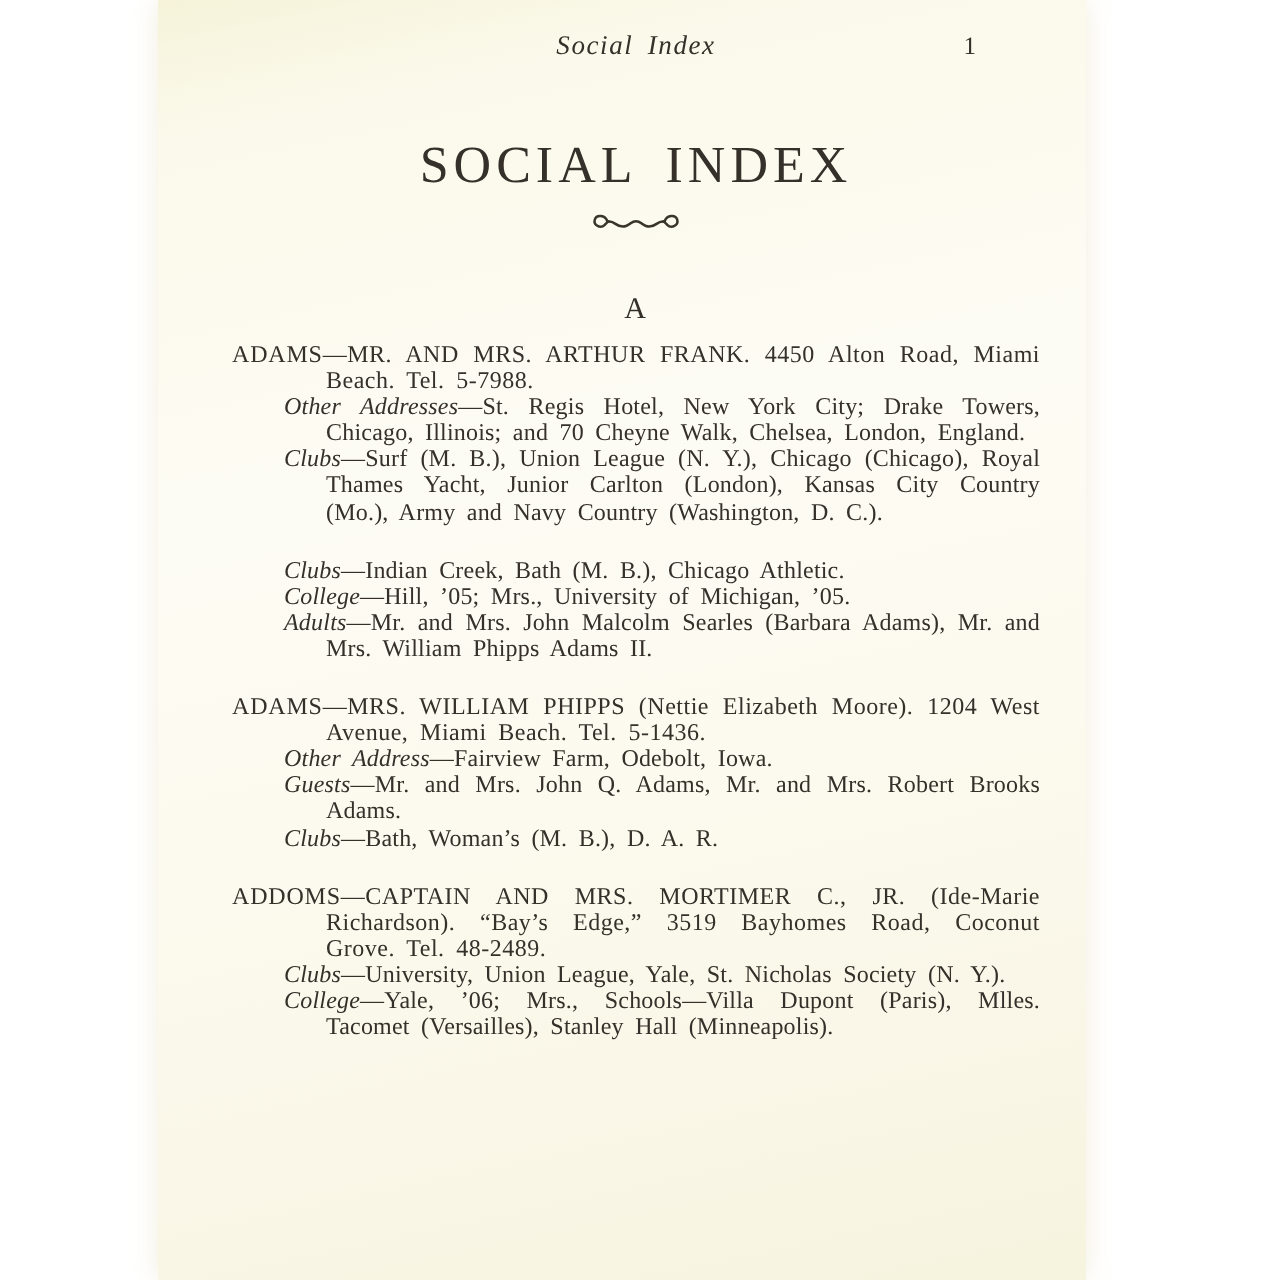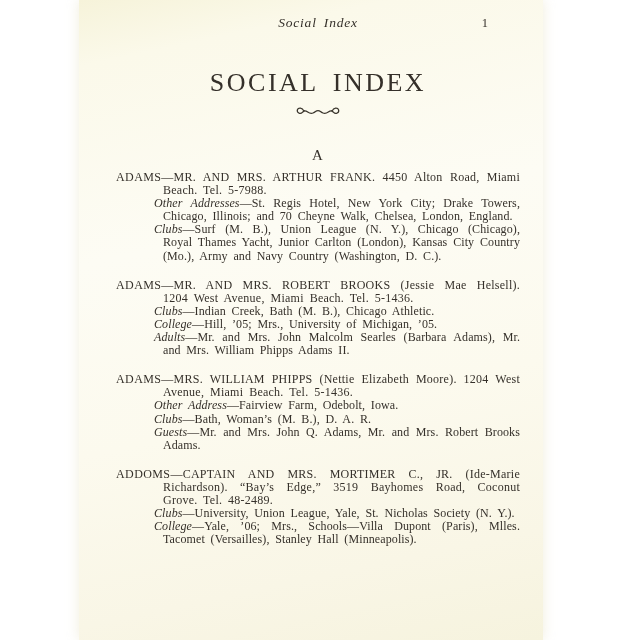--- a/index.html
+++ b/index.html
@@ -92,21 +92,21 @@
   }
   .entry p.head {
     padding-left: 47px;
     text-indent: -47px;
     letter-spacing: 0.25px;
   }
   .entry p.sub {
     padding-left: 47px;
     text-indent: -21px;
   }
-  .entry p.sub i { font-style: italic; margin-left: 12px; }
+  .entry p.sub i { font-style: italic; }
   .entry .surname { letter-spacing: 0.4px; }
 </style>
 </head>
 <body>
 
 <div class="canvas">
   <div class="page">
     <div class="col">
 
       <div class="running-head">
@@ -127,30 +127,29 @@
 
       <div class="letter">A</div>
 
       <div class="entries">
           <div class="entry">
             <p class="head"><span class="surname">ADAMS</span>—MR. AND MRS. ARTHUR FRANK.  4450 Alton Road, Miami Beach.  Tel. 5-7988.</p>
             <p class="sub"><i>Other Addresses</i>—St. Regis Hotel, New York City; Drake Towers, Chicago, Illinois; and 70 Cheyne Walk, Chelsea, London, England.</p>
             <p class="sub"><i>Clubs</i>—Surf (M. B.), Union League (N. Y.), Chicago (Chicago), Royal Thames Yacht, Junior Carlton (London), Kansas City Country (Mo.), Army and Navy Country (Washington, D. C.).</p>
           </div>
           <div class="entry">
-            <p class="head"><span class="surname">ADAMS</span>—MR. AND MRS. ROBERT BROOKS (Jessie Mae Helsell). 1204 West Avenue, Miami Beach.  Tel. 5-1436.</p>
             <p class="sub"><i>Clubs</i>—Indian Creek, Bath (M. B.), Chicago Athletic.</p>
             <p class="sub"><i>College</i>—Hill, ’05; Mrs., University of Michigan, ’05.</p>
             <p class="sub"><i>Adults</i>—Mr. and Mrs. John Malcolm Searles (Barbara Adams), Mr. and Mrs. William Phipps Adams II.</p>
           </div>
           <div class="entry">
             <p class="head"><span class="surname">ADAMS</span>—MRS. WILLIAM PHIPPS (Nettie Elizabeth Moore). 1204 West Avenue, Miami Beach.  Tel. 5-1436.</p>
             <p class="sub"><i>Other Address</i>—Fairview Farm, Odebolt, Iowa.</p>
+            <p class="sub"><i>Guests</i>—Mr. and Mrs. John Q. Adams, Mr. and Mrs. Robert Brooks Adams.</p>
             <p class="sub"><i>Clubs</i>—Bath, Woman’s (M. B.), D. A. R.</p>
-            <p class="sub"><i>Guests</i>—Mr. and Mrs. John Q. Adams, Mr. and Mrs. Robert Brooks Adams.</p>
           </div>
           <div class="entry">
             <p class="head"><span class="surname">ADDOMS</span>—CAPTAIN AND MRS. MORTIMER C., JR. (Ide-Marie Richardson).  “Bay’s Edge,” 3519 Bayhomes Road, Coconut Grove.  Tel. 48-2489.</p>
             <p class="sub"><i>Clubs</i>—University, Union League, Yale, St. Nicholas Society (N. Y.).</p>
             <p class="sub"><i>College</i>—Yale, ’06; Mrs., Schools—Villa Dupont (Paris), Mlles. Tacomet (Versailles), Stanley Hall (Minneapolis).</p>
           </div>
         </div>
 
     </div>
   </div>

